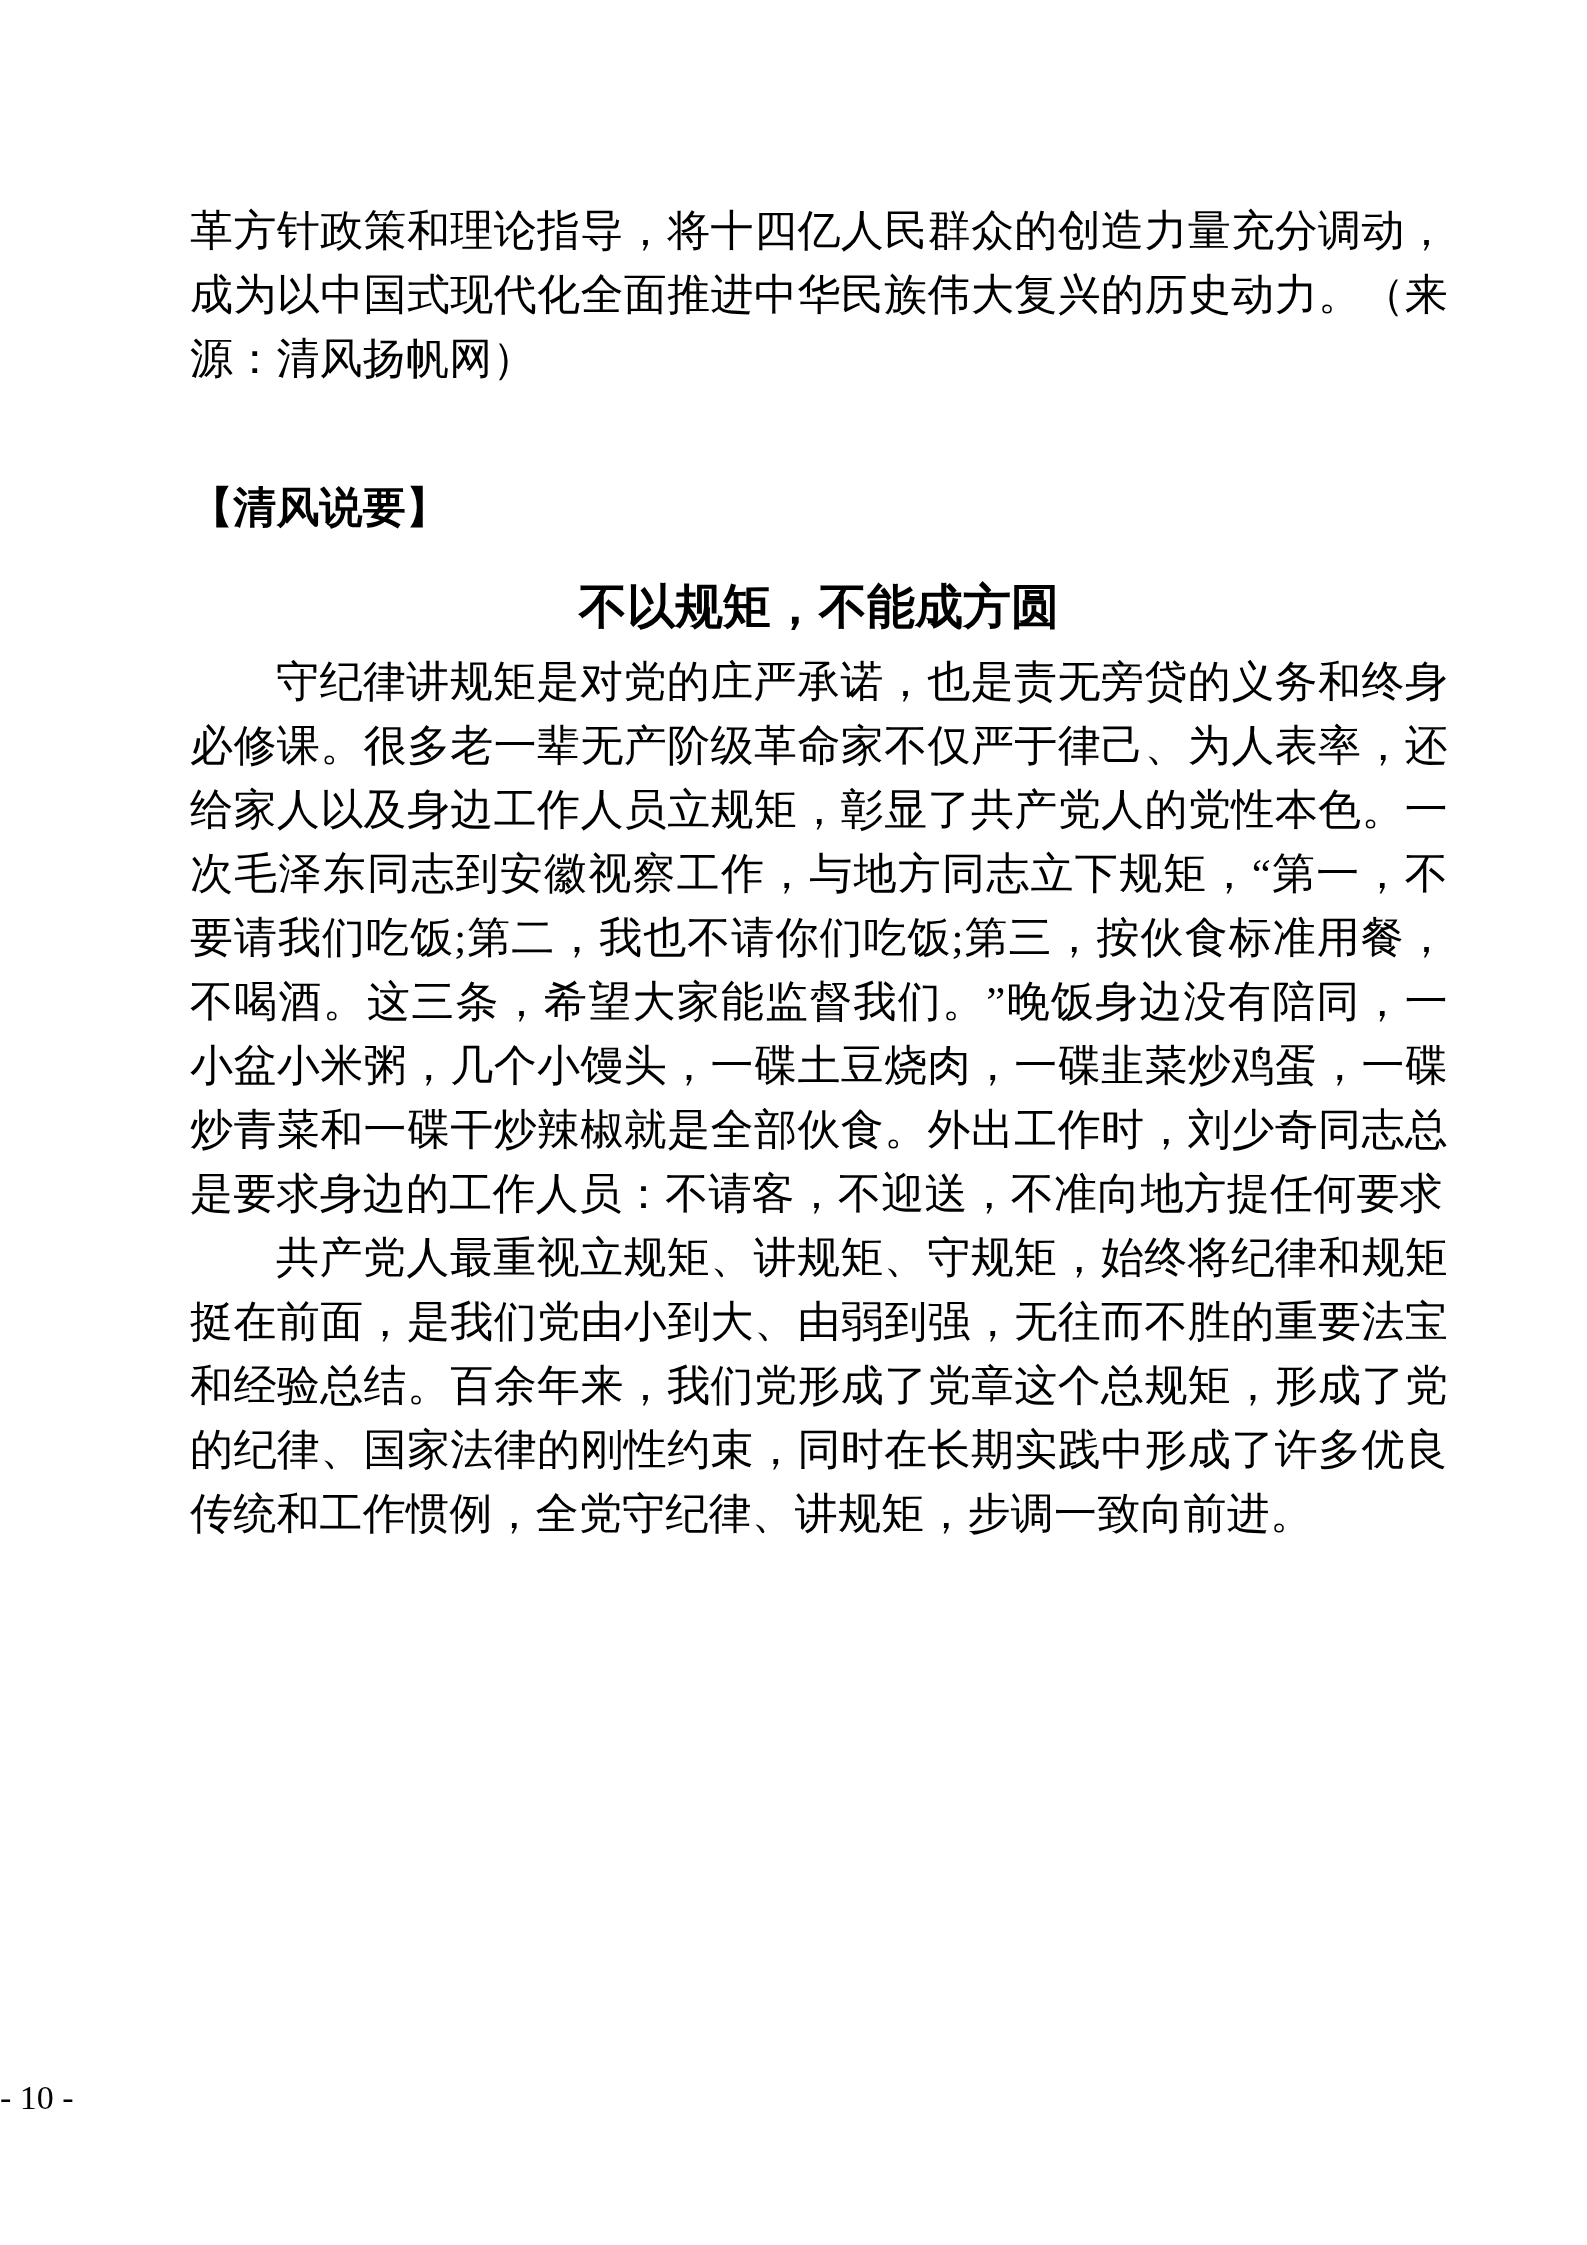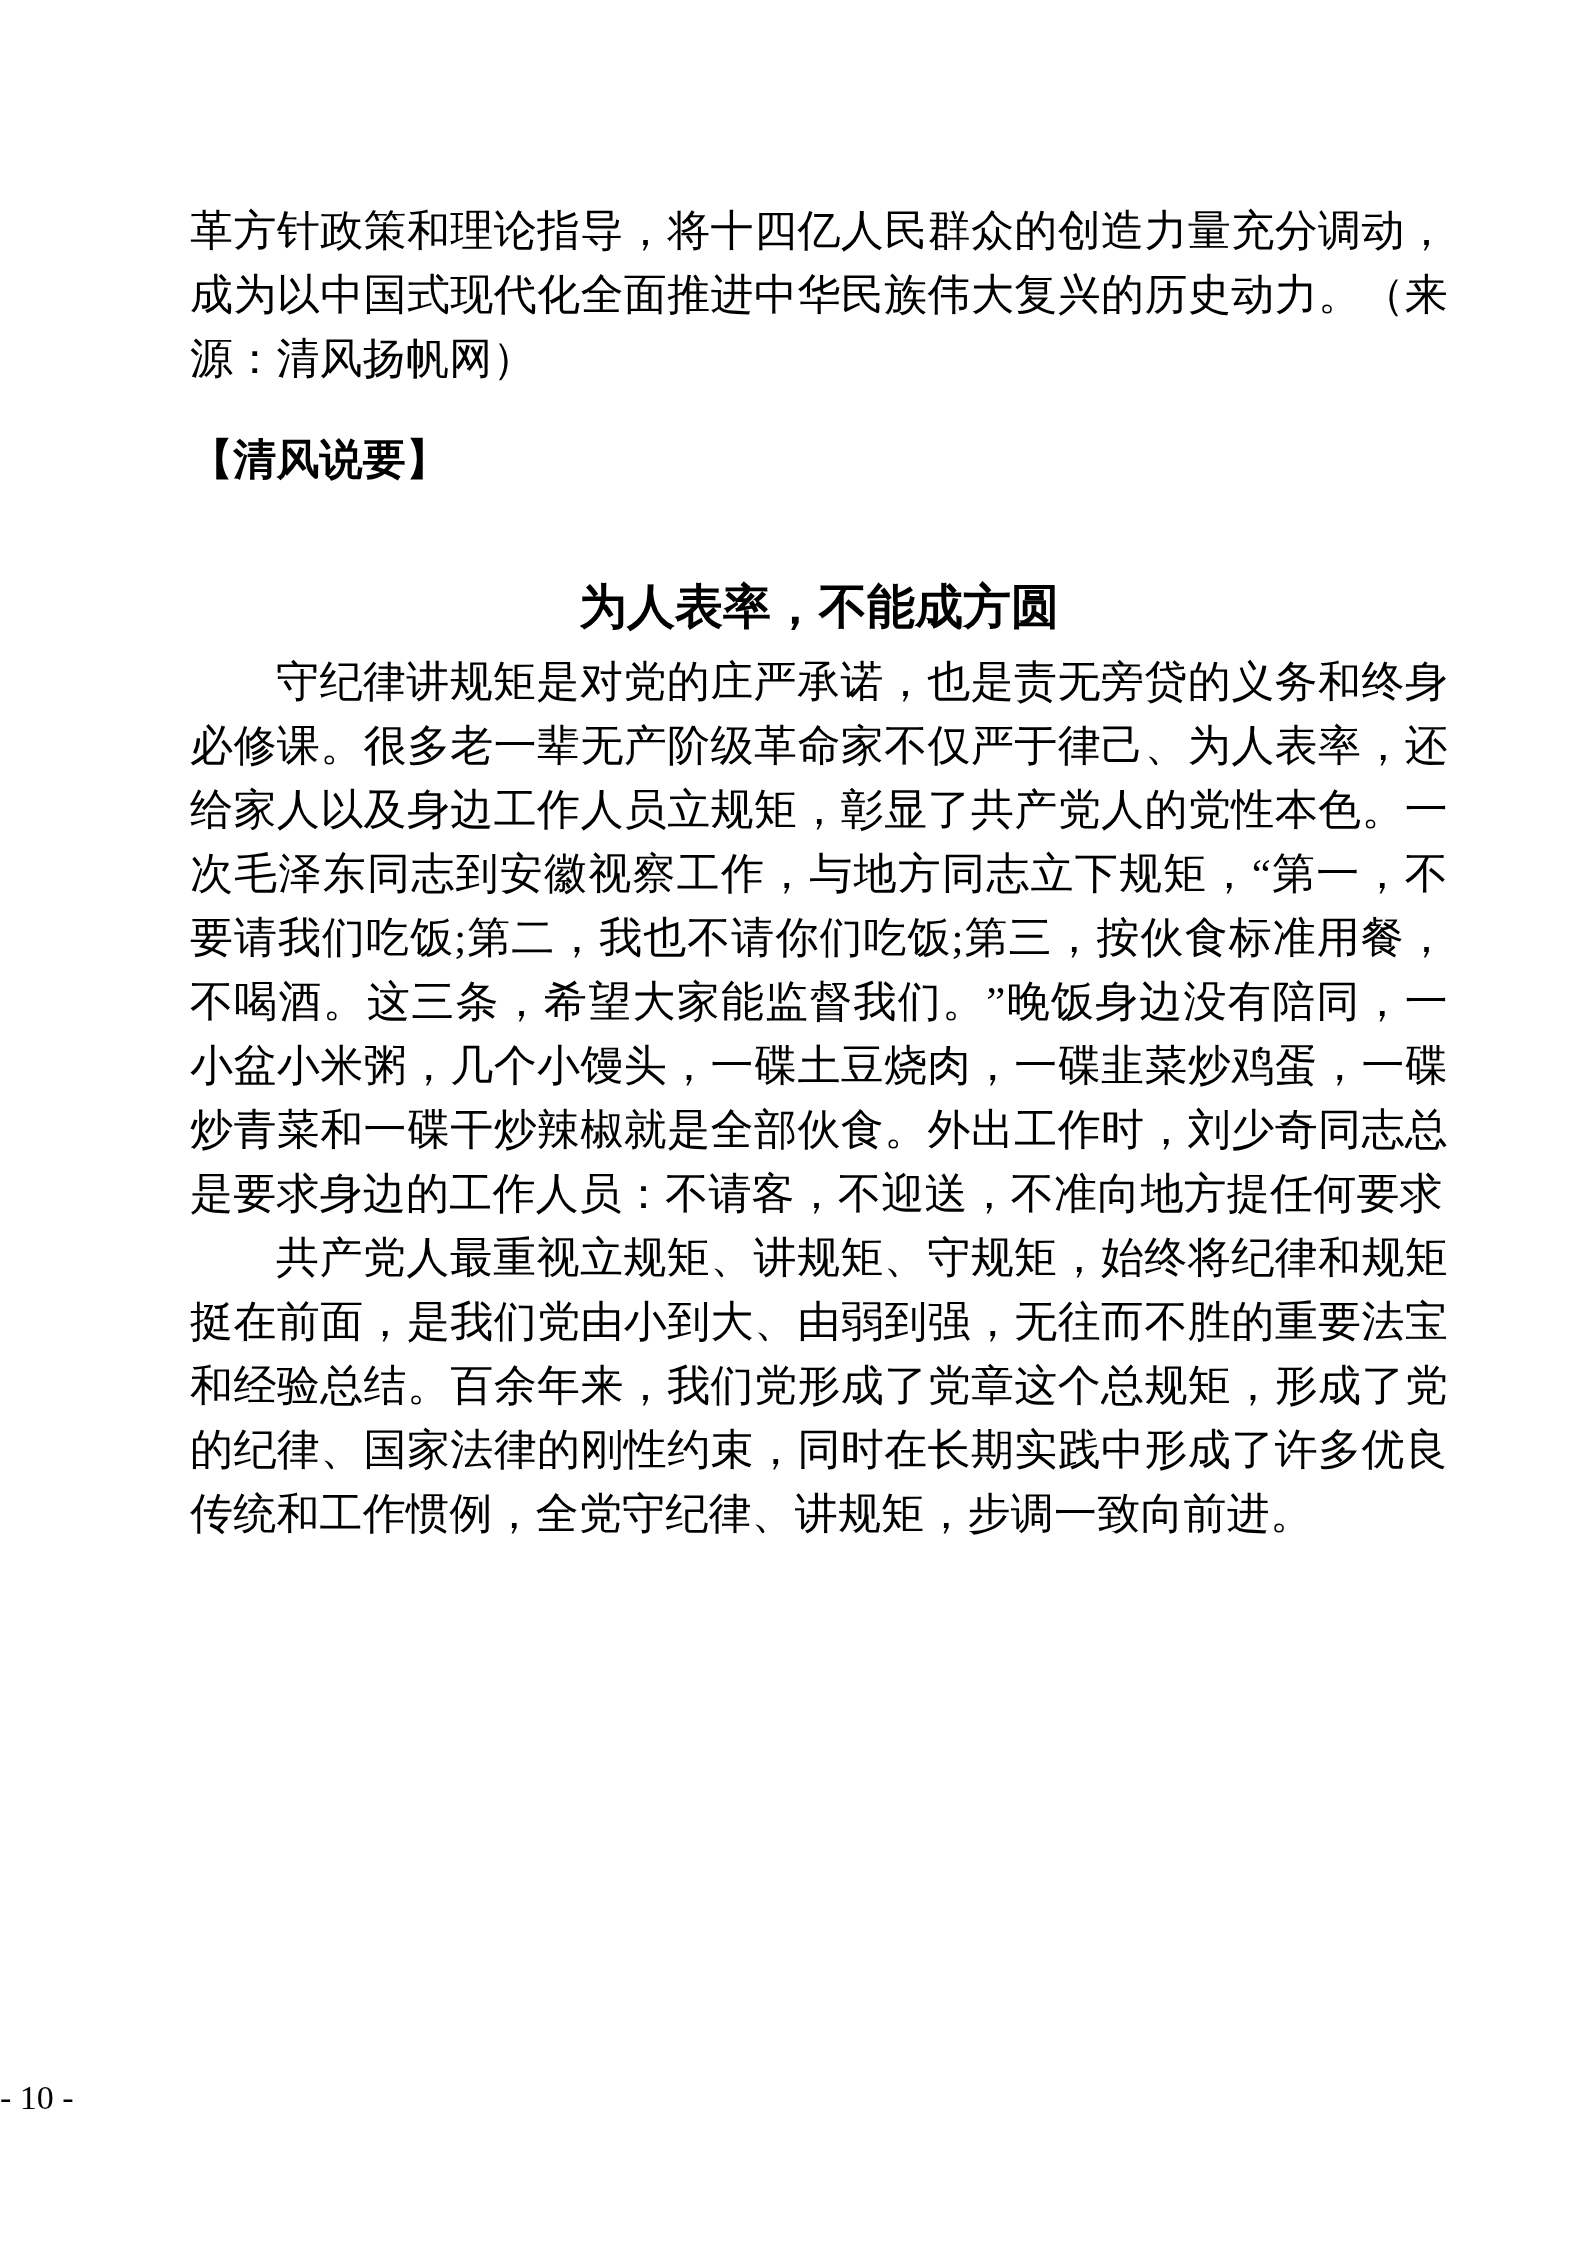--- a/index.html
+++ b/index.html
@@ -32,21 +32,21 @@
     text-align: justify;
     letter-spacing: 0.2px;
   }
   
 
   #top-para {
     top: 199px;
     text-indent: 0;
   }
   #section-label {
-    top: 428px;
+    top: 476px;
     font-weight: bold;
     text-align: left;
   }
   #article-title {
     position: absolute;
     left: 190px;
     width: 1258px;
     top: 574px;
     margin: 0;
     font-size: 48px;
@@ -72,21 +72,21 @@
 </style>
 </head>
 <body>
 
 <div class="page">
 
   <p id="top-para" class="textcol cn-text">革方针政策和理论指导，将十四亿人民群众的创造力量充分调动，成为以中国式现代化全面推进中华民族伟大复兴的历史动力。（来源：清风扬帆网）</p>
 
   <p id="section-label" class="textcol cn-text">【清风说要】</p>
 
-  <h1 id="article-title">为人表率，不能成方圆</h1>
+  <h1 id="article-title">不以规矩，不能成方圆</h1>
 
   <div id="article-body" class="textcol">
     <p class="cn-text body-para">守纪律讲规矩是对党的庄严承诺，也是责无旁贷的义务和终身必修课。很多老一辈无产阶级革命家不仅严于律己、为人表率，还给家人以及身边工作人员立规矩，彰显了共产党人的党性本色。一次毛泽东同志到安徽视察工作，与地方同志立下规矩，“第一，不要请我们吃饭;第二，我也不请你们吃饭;第三，按伙食标准用餐，不喝酒。这三条，希望大家能监督我们。”晚饭身边没有陪同，一小盆小米粥，几个小馒头，一碟土豆烧肉，一碟韭菜炒鸡蛋，一碟炒青菜和一碟干炒辣椒就是全部伙食。外出工作时，刘少奇同志总是要求身边的工作人员：不请客，不迎送，不准向地方提任何要求</p>
     <p class="cn-text body-para">共产党人最重视立规矩、讲规矩、守规矩，始终将纪律和规矩挺在前面，是我们党由小到大、由弱到强，无往而不胜的重要法宝和经验总结。百余年来，我们党形成了党章这个总规矩，形成了党的纪律、国家法律的刚性约束，同时在长期实践中形成了许多优良传统和工作惯例，全党守纪律、讲规矩，步调一致向前进。</p>
   </div>
 
   <div id="page-footer">- 10 -</div>
 
 </div>
 

